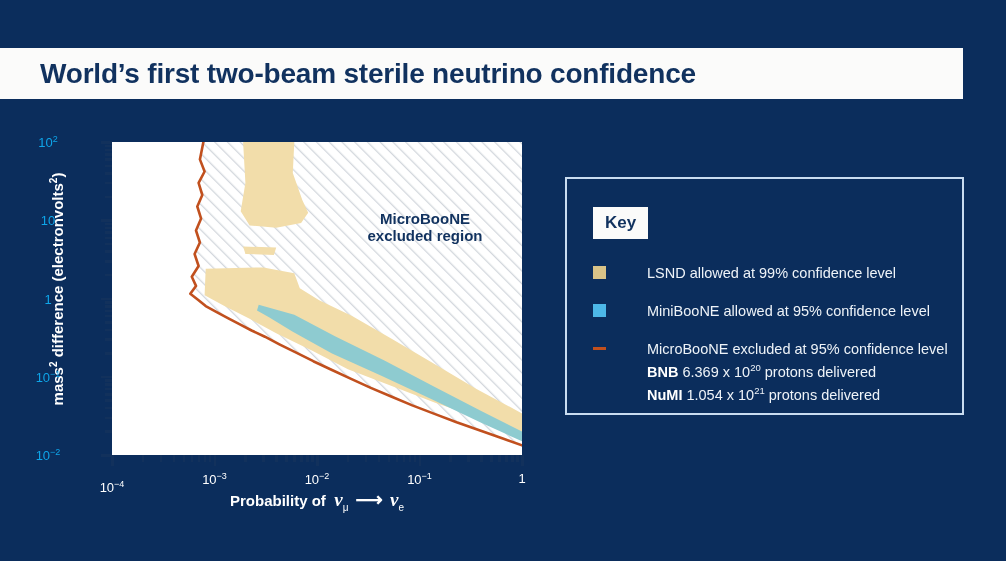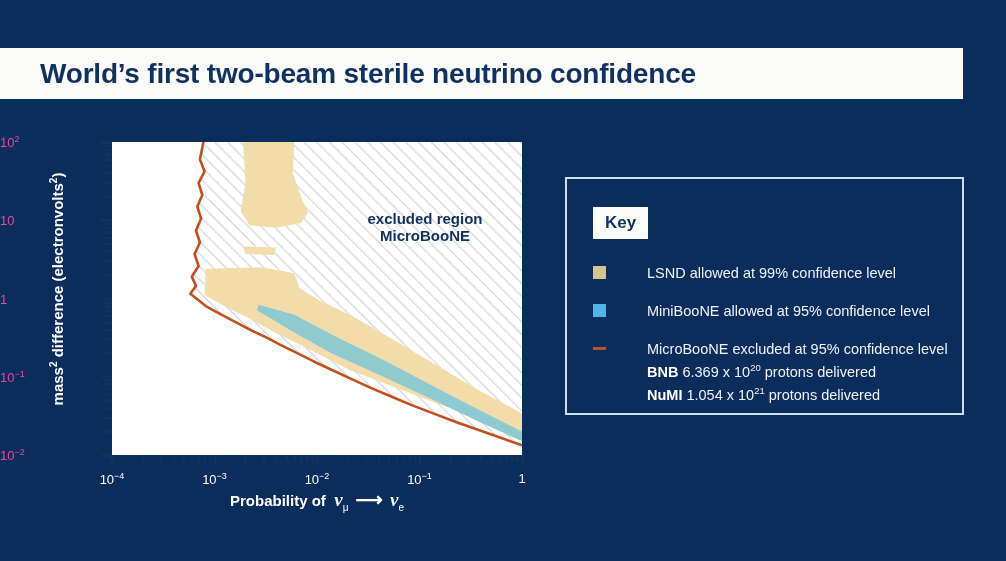--- a/index.html
+++ b/index.html
@@ -60,22 +60,22 @@
     color:#11325f;
     font-size:15px;font-weight:bold;
     line-height:1.15;
     pointer-events:none;
   }
 
   
   .tick{position:absolute;background:#12315c;}
   .ytlabel{
     position:absolute;
-    color:#ec4899;font-size:13px;
-    text-align:left;
+    color:#0ea5e9;font-size:13px;
+    text-align:center;
     transform:translateY(-50%);
     white-space:nowrap;
   }
   .ytlabel sup{font-size:9px;}
   .xtlabel{
     position:absolute;
     color:#ffffff;font-size:13px;
     transform:translateX(-50%);
     white-space:nowrap;
   }
@@ -207,21 +207,21 @@
         <div class="tick" style="left: 418.5px; top: 335px; width: 2.5px; height: 11px;"></div>
         <div class="tick" style="left: 449.356px; top: 335px; width: 2.5px; height: 7px;"></div>
         <div class="tick" style="left: 467.405px; top: 335px; width: 2.5px; height: 7px;"></div>
         <div class="tick" style="left: 480.211px; top: 335px; width: 2.5px; height: 7px;"></div>
         <div class="tick" style="left: 490.144px; top: 335px; width: 2.5px; height: 7px;"></div>
         <div class="tick" style="left: 498.261px; top: 335px; width: 2.5px; height: 7px;"></div>
         <div class="tick" style="left: 505.123px; top: 335px; width: 2.5px; height: 7px;"></div>
         <div class="tick" style="left: 511.067px; top: 335px; width: 2.5px; height: 7px;"></div>
         <div class="tick" style="left: 516.31px; top: 335px; width: 2.5px; height: 7px;"></div>
         <div class="tick" style="left: 521px; top: 335px; width: 2.5px; height: 11px;"></div>
-        <div class="xtlabel" style="left: 112px; top: 351px;">10<sup>−4</sup></div>
+        <div class="xtlabel" style="left: 112px; top: 359px;">10<sup>−4</sup></div>
         <div class="xtlabel" style="left: 214.5px; top: 351px;">10<sup>−3</sup></div>
         <div class="xtlabel" style="left: 317px; top: 351px;">10<sup>−2</sup></div>
         <div class="xtlabel" style="left: 419.5px; top: 351px;">10<sup>−1</sup></div>
         <div class="xtlabel" style="left: 522px; top: 351px;">1</div>
       </div>
 
     <div class="plot-wrap">
       <div class="plot-area">
         <svg class="plot-svg" width="410" height="313" viewBox="0 0 410 313">
           <defs>
@@ -241,22 +241,22 @@
           <path id="lsnd-upper" fill="#f2ddaa" stroke="none" d="M 131.1 0.0 L 182.3 0.0 L 180.8 31.1 L 190.4 58.3 L 196.2 70.7 L 189.1 81.1 L 164.2 85.8 L 137.6 83.4 L 128.7 69.3 L 133.4 40.9 Z"></path>
           <path id="lsnd-island" fill="#f2ddaa" stroke="none" d="M 131.1 104.6 L 164.2 105.4 L 161.9 113.0 L 133.4 112.0 Z"></path>
           <path id="lsnd-tail" fill="#f2ddaa" stroke="none" d="M 93.7 126.7 L 151.4 125.4 L 182.3 131.3 L 187.8 146.3 L 207.2 158.2 L 240.1 173.9 L 280.9 197.4 L 322.5 222.1 L 364.5 246.9 L 410.0 271.4 L 410.0 292.1 L 368.1 276.2 L 322.5 260.4 L 278.4 243.6 L 235.9 227.2 L 200.3 208.7 L 164.2 191.2 L 137.6 176.8 L 112.4 164.1 L 92.6 153.3 Z"></path>
 
           <path id="miniboone" fill="#8ecbd0" stroke="none" d="M 146.7 162.8 L 182.3 172.7 L 223.0 194.2 L 272.9 218.8 L 320.9 244.1 L 369.2 269.0 L 410.0 289.4 L 410.0 299.2 L 368.1 280.3 L 319.2 257.0 L 269.9 234.1 L 220.0 211.5 L 180.8 189.8 L 157.0 175.3 L 145.0 168.6 Z"></path>
 
           <path id="excl-line" fill="none" stroke="#c1501e" stroke-width="2.6" stroke-linejoin="round" stroke-linecap="round" d="M91.4 0.0 L87.9 17.4 L92.6 29.5 L86.6 40.9 L90.3 53.0 L85.3 64.5 L89.1 76.6 L84.0 88.5 L87.9 100.5 L82.6 112.0 L86.6 124.0 L79.8 134.7 L84.0 143.9 L78.3 151.8 L86.6 158.2 L93.7 164.1 L104.7 170.1 L115.9 176.2 L127.4 182.2 L139.6 188.5 L152.9 194.7 L167.4 202.3 L183.7 210.4 L201.3 219.2 L220.0 228.0 L239.1 236.9 L258.8 245.9 L279.2 254.5 L300.3 263.4 L322.5 271.9 L344.6 280.3 L368.1 288.6 L390.8 296.6 L410.0 303.3"></path>
         </svg>
 
         <div class="region-label">
+          <div>MicroBooNE</div>
           <div>excluded region</div>
-          <div>MicroBooNE</div>
         </div>
       </div>
     </div>
 
     <div class="xlabel">
       <span>Probability of</span>&nbsp;
       <span class="nu"><span>ν</span><sub>μ</sub></span>
       <span class="arrow">⟶</span>
       <span class="nu"><span>ν</span><sub>e</sub></span>
     </div>

